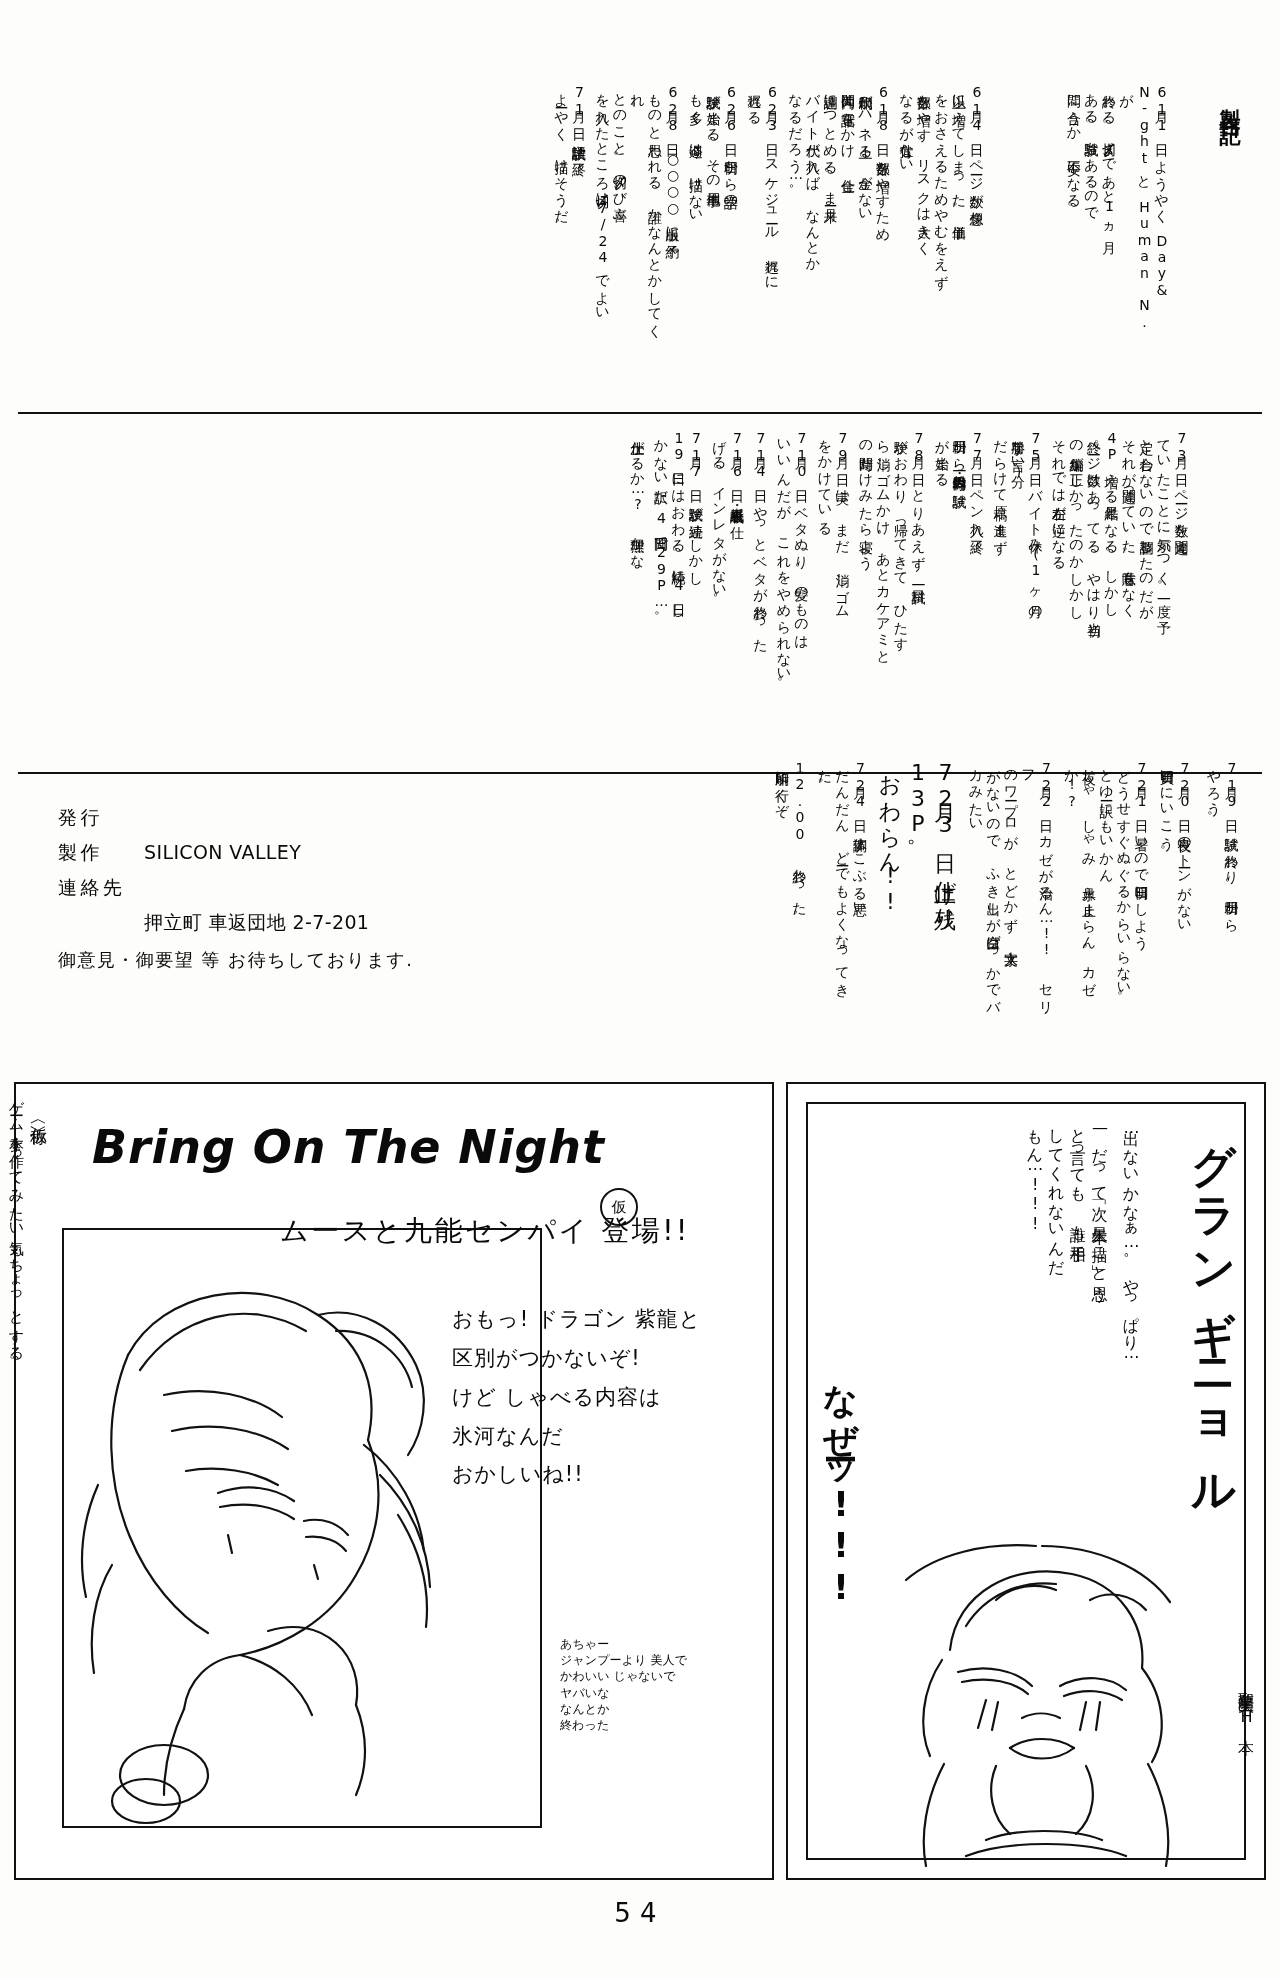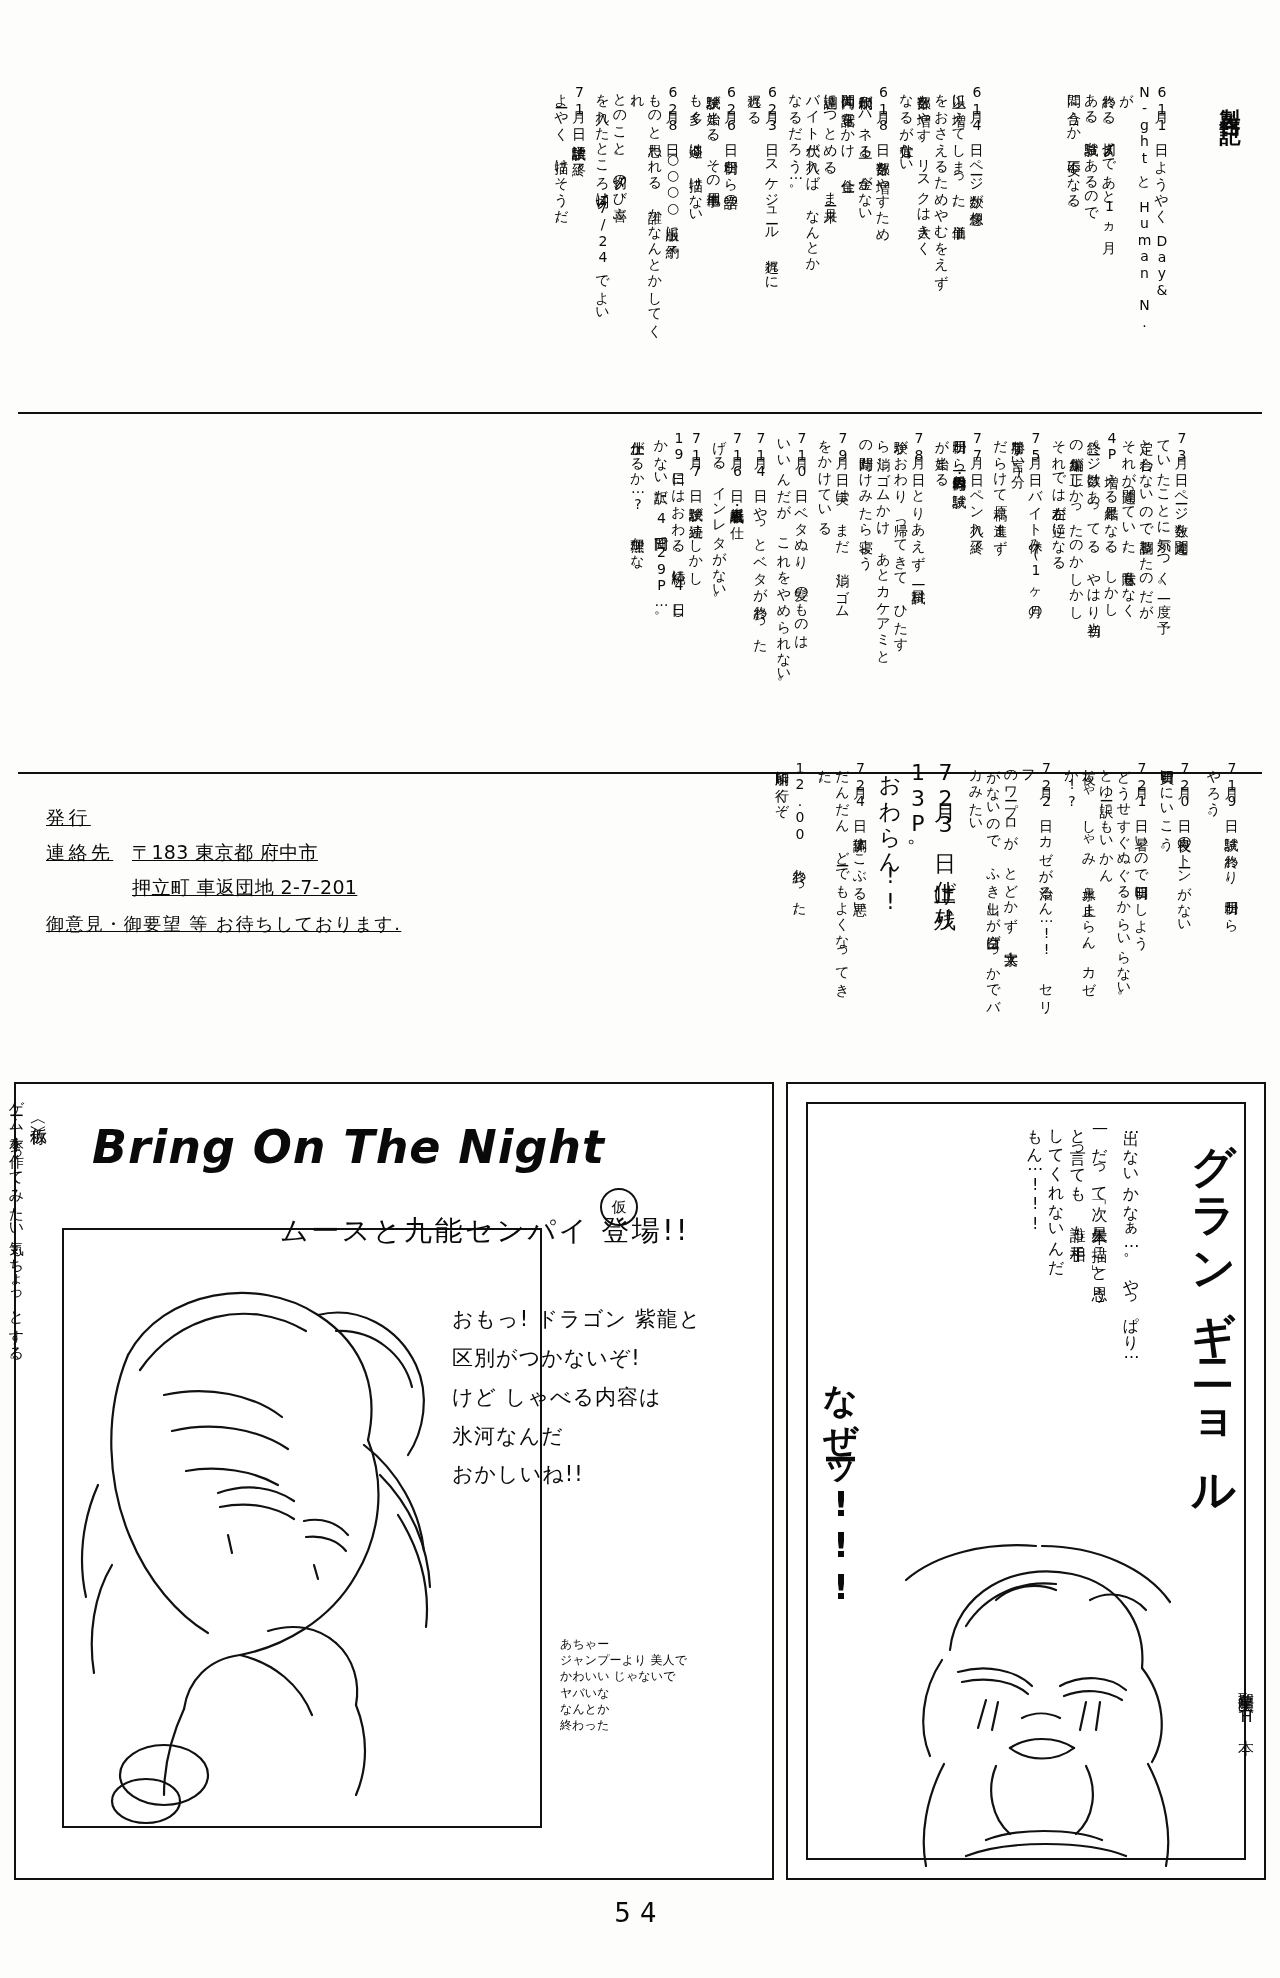--- a/index.html
+++ b/index.html
@@ -55,27 +55,26 @@
 
   .rule {
     position: absolute;
     background: #111;
     height: 2px;
   }
 
   
   .colophon {
     position: absolute;
-    left: 46px;
+    left: 58px;
     top: 800px;
     width: 470px;
     font-size: 19px;
     line-height: 1.85;
     letter-spacing: 0.02em;
-    text-decoration: underline;
   }
   .colophon .row { display: flex; }
   .colophon .lbl { width: 86px; flex: none; letter-spacing: 0.18em; }
   .colophon .val { flex: 1; }
   .colophon .indent { padding-left: 86px; }
   .colophon .note { margin-top: 2px; letter-spacing: 0.08em; font-size: 18px; }
 
   
   .notes-right {
     position: absolute;
@@ -338,22 +337,25 @@
 だんだん どーでもよくなってきた。</div>
     <div class="diary-col" style="height:210px;">12.00 終わった。
 印刷所に行くぞ</div>
   </div>
 
   <div class="colophon">
     <div class="row">
       <div class="lbl">発行</div>
     </div>
     <div class="row">
+      <div class="lbl">製作</div>
+      <div class="val">SILICON VALLEY</div>
+    </div>
+    <div class="row">
       <div class="lbl">連絡先</div>
-      <div class="val">〒183 東京都 府中市</div>
     </div>
     <div class="indent">押立町 車返団地 2-7-201</div>
     <div class="note">御意見・御要望 等 お待ちしております.</div>
   </div>
 
   <div class="panel panel-left"></div>
   <div class="inner-frame" style="left:62px; top:1228px; width:480px; height:600px;"></div>
 
   <div class="side-note-left">ゲーム本を作ってみたい気もちょっとする。</div>
   <div class="kasho">〈仮称〉</div>

